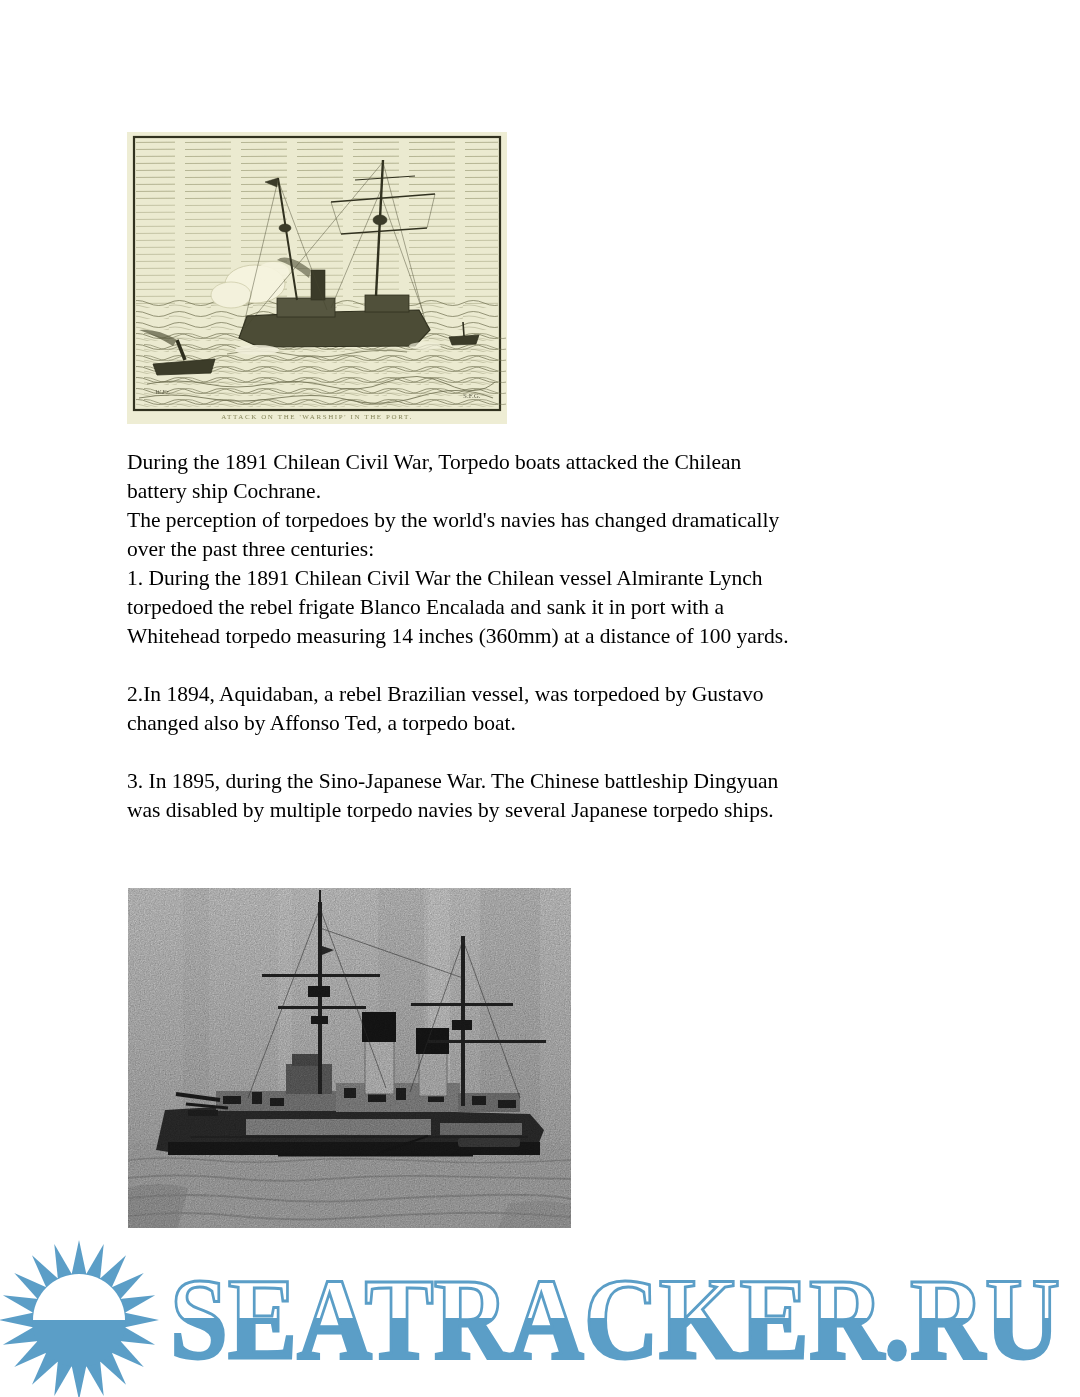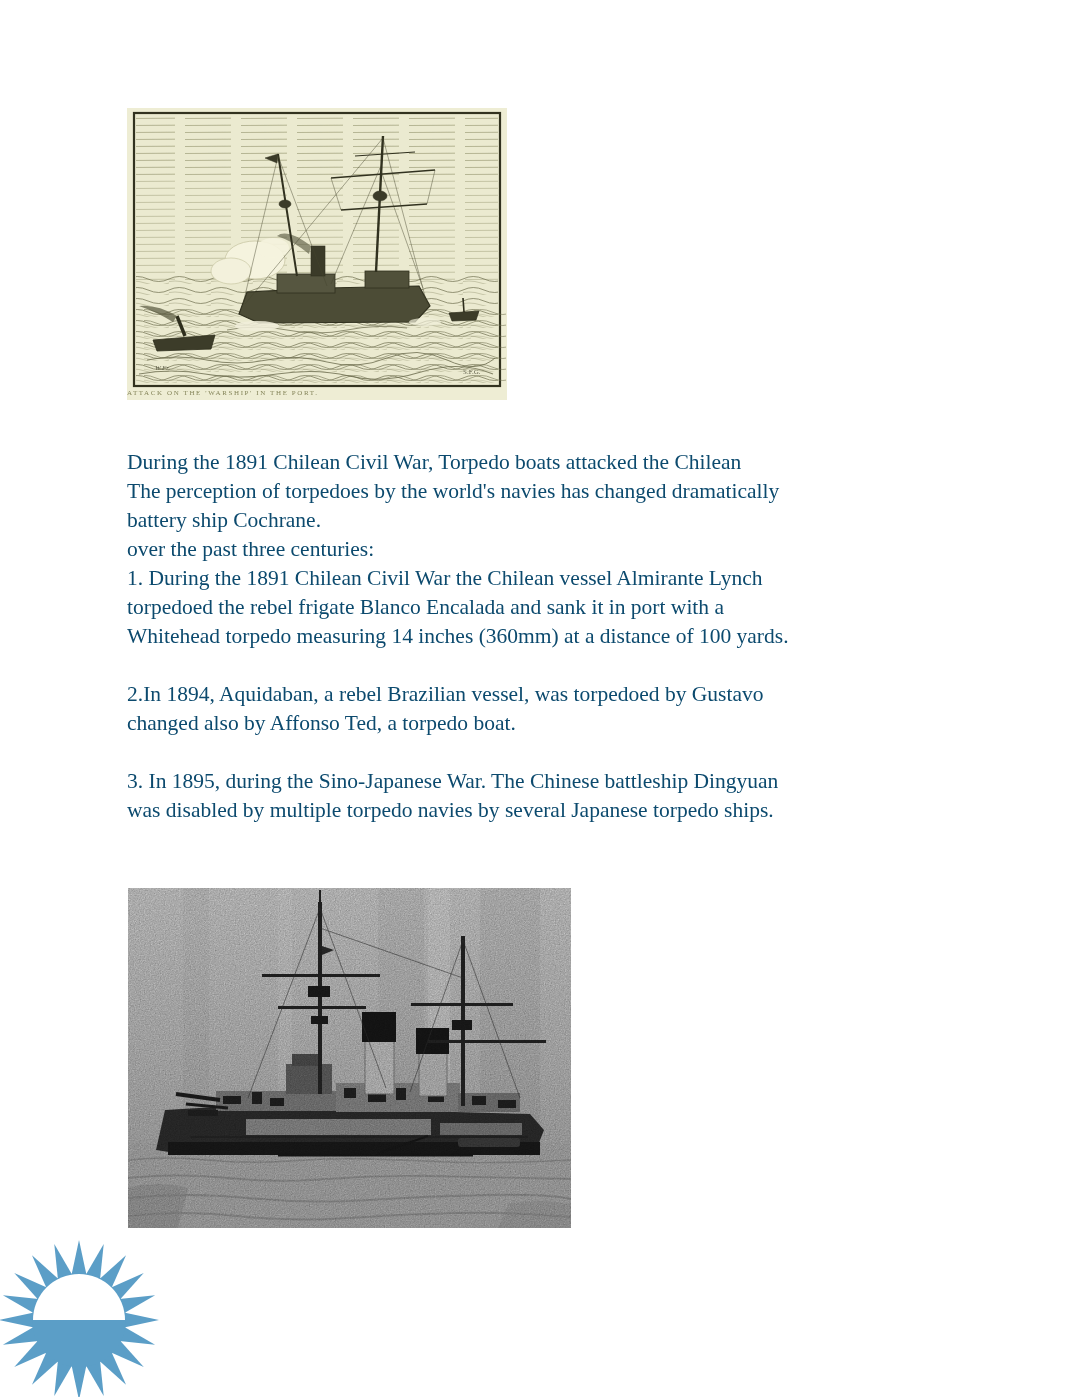--- a/index.html
+++ b/index.html
@@ -1,29 +1,29 @@
 <!DOCTYPE html>
 <html><head>
 <meta charset="utf-8">
 <style>
   html,body{margin:0;padding:0;background:#ffffff;}
   .page{position:relative;width:1080px;height:1397px;background:#ffffff;overflow:hidden;
         font-family:"Liberation Serif",serif;}
 
   
-  .engraving{position:absolute;left:127px;top:108px;width:380px;height:292px;
+  .engraving{position:absolute;left:127px;top:132px;width:380px;height:292px;
              background:#eeedd4;}
   .engraving svg{display:block;width:100%;height:100%;}
-  .eng-caption{position:absolute;left:0;right:0;bottom:3px;text-align:left;
+  .eng-caption{position:absolute;left:0;right:0;bottom:3px;text-align:center;
                font-size:7px;letter-spacing:1.6px;color:#85855a;filter:blur(.45px);
                font-family:"Liberation Serif",serif;}
 
   
   .article{position:absolute;left:127px;top:448px;width:830px;
-           font-size:21.5px;line-height:29px;color:#0c4a6e;}
+           font-size:21.5px;line-height:29px;color:#000000;}
   .article .line{min-height:29px;white-space:nowrap;}
 
   
   .photo{position:absolute;left:128px;top:888px;width:443px;height:340px;background:#d8d8d8;}
   .photo svg{display:block;width:100%;height:100%;}
 
   
   .logo-sun{position:absolute;left:-3px;top:1236px;width:168px;height:168px;}
   .logo-text{position:absolute;left:170px;top:1260px;width:905px;height:120px;}
   .logo-text svg{display:block;width:100%;height:100%;overflow:visible;}
@@ -109,22 +109,22 @@
       <ellipse cx="298" cy="214" rx="16" ry="4" fill="#f1efda" opacity="0.7"></ellipse>
 
       <text x="28" y="262" font-size="7" fill="#3c3c28" opacity="0.8" font-style="italic">W.Fr.</text>
       <text x="336" y="266" font-size="7" fill="#3c3c28" opacity="0.8">S.F.G.</text>
     </svg>
     <div class="eng-caption">ATTACK ON THE 'WARSHIP' IN THE PORT.</div>
   </div>
 
   <div class="article">
     <div class="line">During the 1891 Chilean Civil War, Torpedo boats attacked the Chilean</div>
+    <div class="line">battery ship Cochrane.</div>
     <div class="line">The perception of torpedoes by the world's navies has changed dramatically</div>
-    <div class="line">battery ship Cochrane.</div>
     <div class="line">over the past three centuries:</div>
     <div class="line">1. During the 1891 Chilean Civil War the Chilean vessel Almirante Lynch</div>
     <div class="line">torpedoed the rebel frigate Blanco Encalada and sank it in port with a</div>
     <div class="line">Whitehead torpedo measuring 14 inches (360mm) at a distance of 100 yards.</div>
     <div class="line"></div>
     <div class="line">2.In 1894, Aquidaban, a rebel Brazilian vessel, was torpedoed by Gustavo</div>
     <div class="line">changed also by Affonso Ted, a torpedo boat.</div>
     <div class="line"></div>
     <div class="line">3. In 1895, during the Sino-Japanese War. The Chinese battleship Dingyuan</div>
     <div class="line">was disabled by multiple torpedo navies by several Japanese torpedo ships.</div>
@@ -252,14 +252,27 @@
           <path d="M82 4 L73 46 L91 46 Z" transform="rotate(306 82 84)"></path>
           <path d="M82 4 L73 46 L91 46 Z" transform="rotate(324 82 84)"></path>
           <path d="M82 4 L73 46 L91 46 Z" transform="rotate(342 82 84)"></path>
         </g>
         <circle cx="82" cy="84" r="47"></circle>
       </g>
       <path d="M36 84 A46 46 0 0 1 128 84 Z" fill="#ffffff"></path>
     </svg>
   </div>
 
+  <div class="logo-text">
+    <svg viewBox="0 0 905 120">
+      <defs>
+        <linearGradient id="logoFill" x1="0" y1="0" x2="0" y2="1">
+          <stop offset="0" stop-color="#ffffff"></stop>
+          <stop offset="0.49" stop-color="#ffffff"></stop>
+          <stop offset="0.49" stop-color="#5b9ec7"></stop>
+          <stop offset="1" stop-color="#5b9ec7"></stop>
+        </linearGradient>
+      </defs>
+      <text x="0" y="98" font-size="116" textLength="890" lengthAdjust="spacingAndGlyphs" fill="url(#logoFill)" stroke="#5b9ec7" stroke-width="3">SEATRACKER.RU</text>
+    </svg>
+  </div>
 
 </div>
 
 </body></html>

